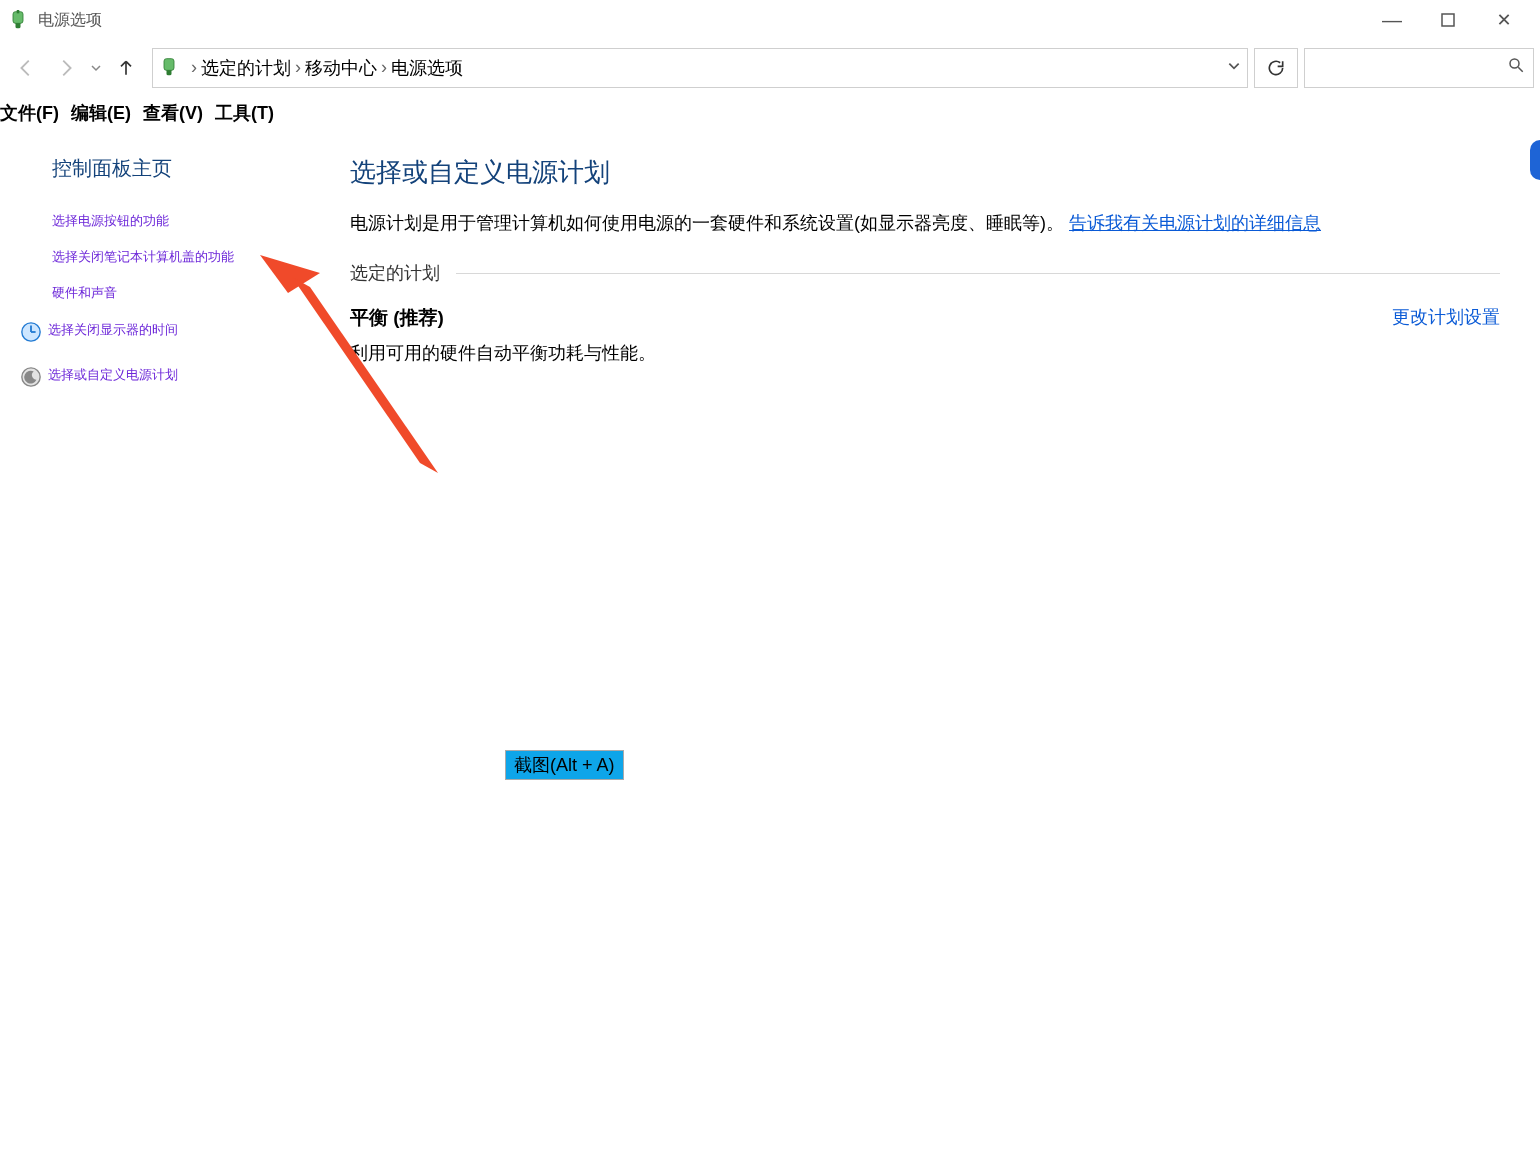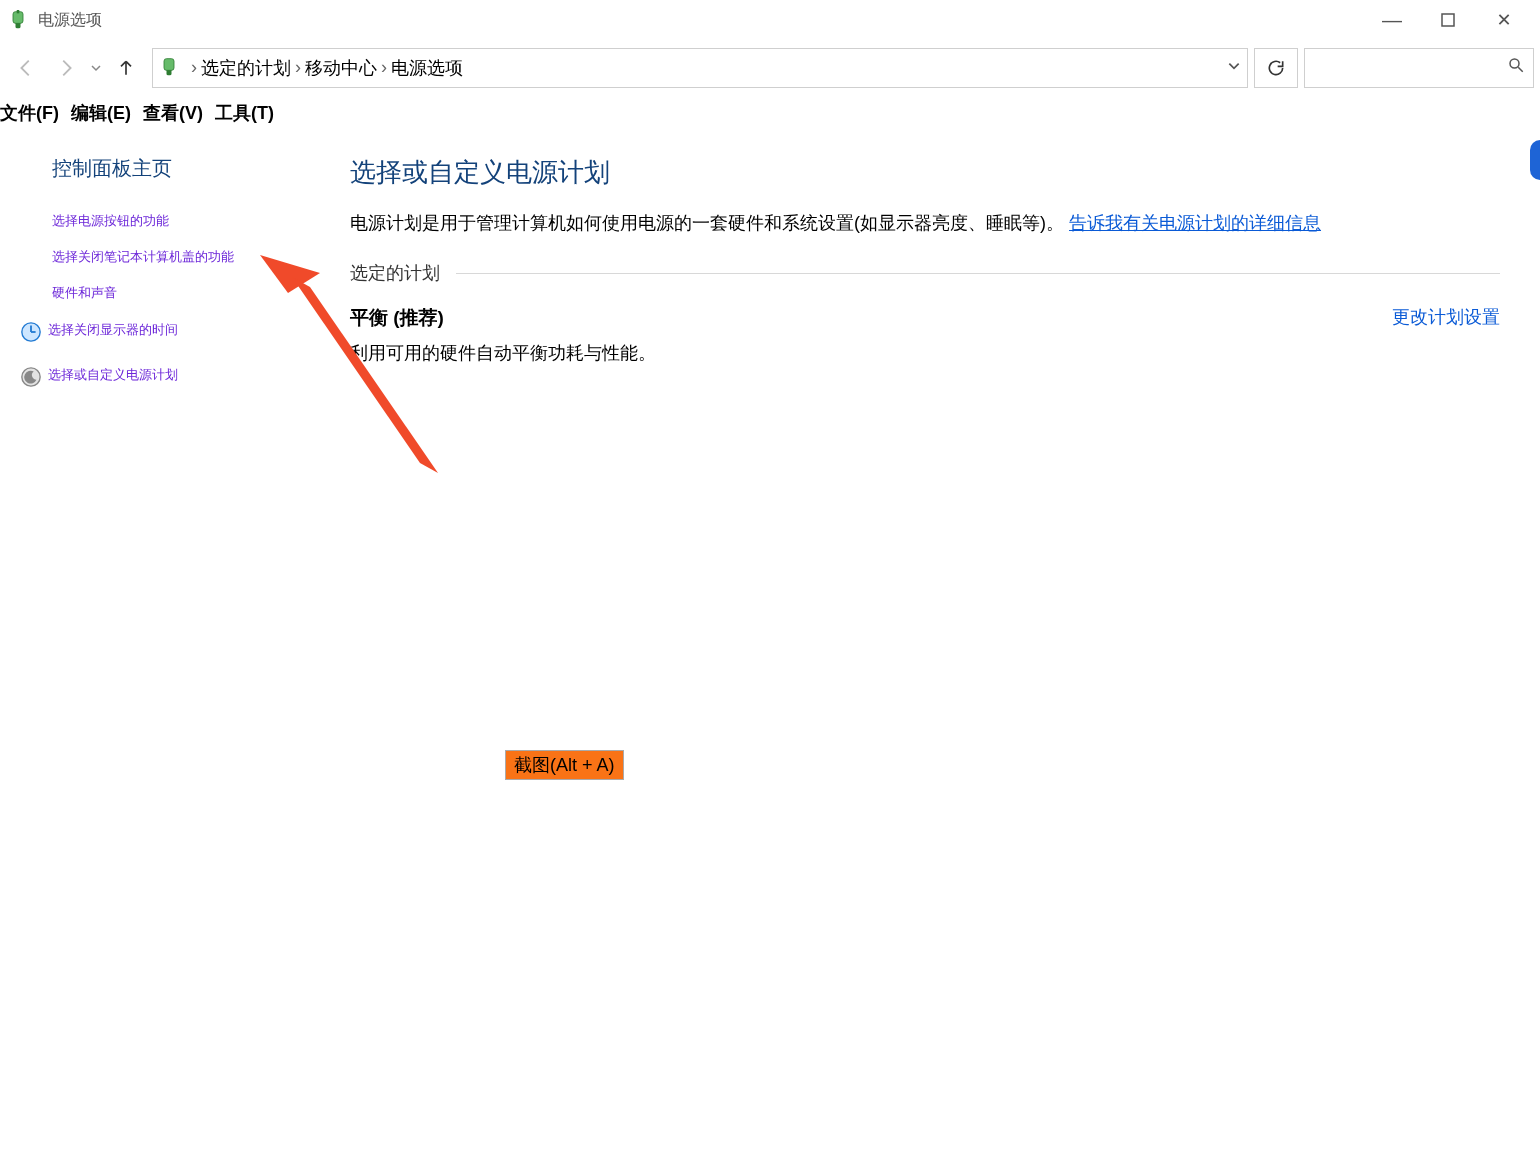--- a/index.html
+++ b/index.html
@@ -164,21 +164,21 @@
   .see-also {
     position: absolute;
     left: 40px; bottom: 200px;
   }
   .see-also .title { color: #555; font-size: 20px; margin-bottom: 16px; }
   .see-also .link { color: #13427a; font-size: 19px; margin-bottom: 12px; cursor: pointer; }
   .tooltip-box {
     position: absolute;
     left: 505px; top: 750px;
     border: 1px solid #aaa;
-    background: #f97316;
+    background: #0ea5e9;
     padding: 2px 8px;
     font-size: 18px;
   }
   .red-arrow {
     position: absolute;
     left: 260px; top: 255px;
     width: 200px; height: 230px;
     pointer-events: none;
   }
   .blue-bubble {

